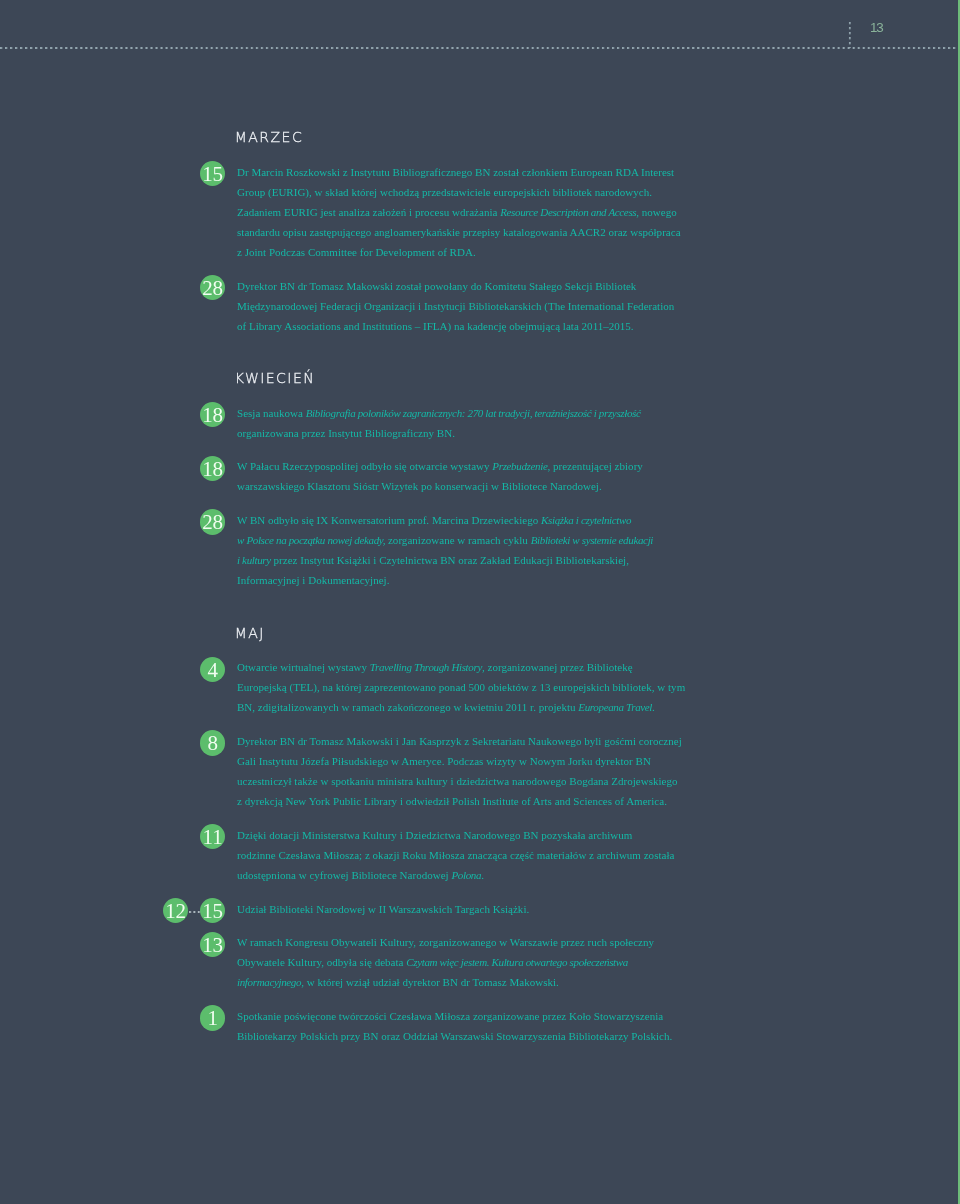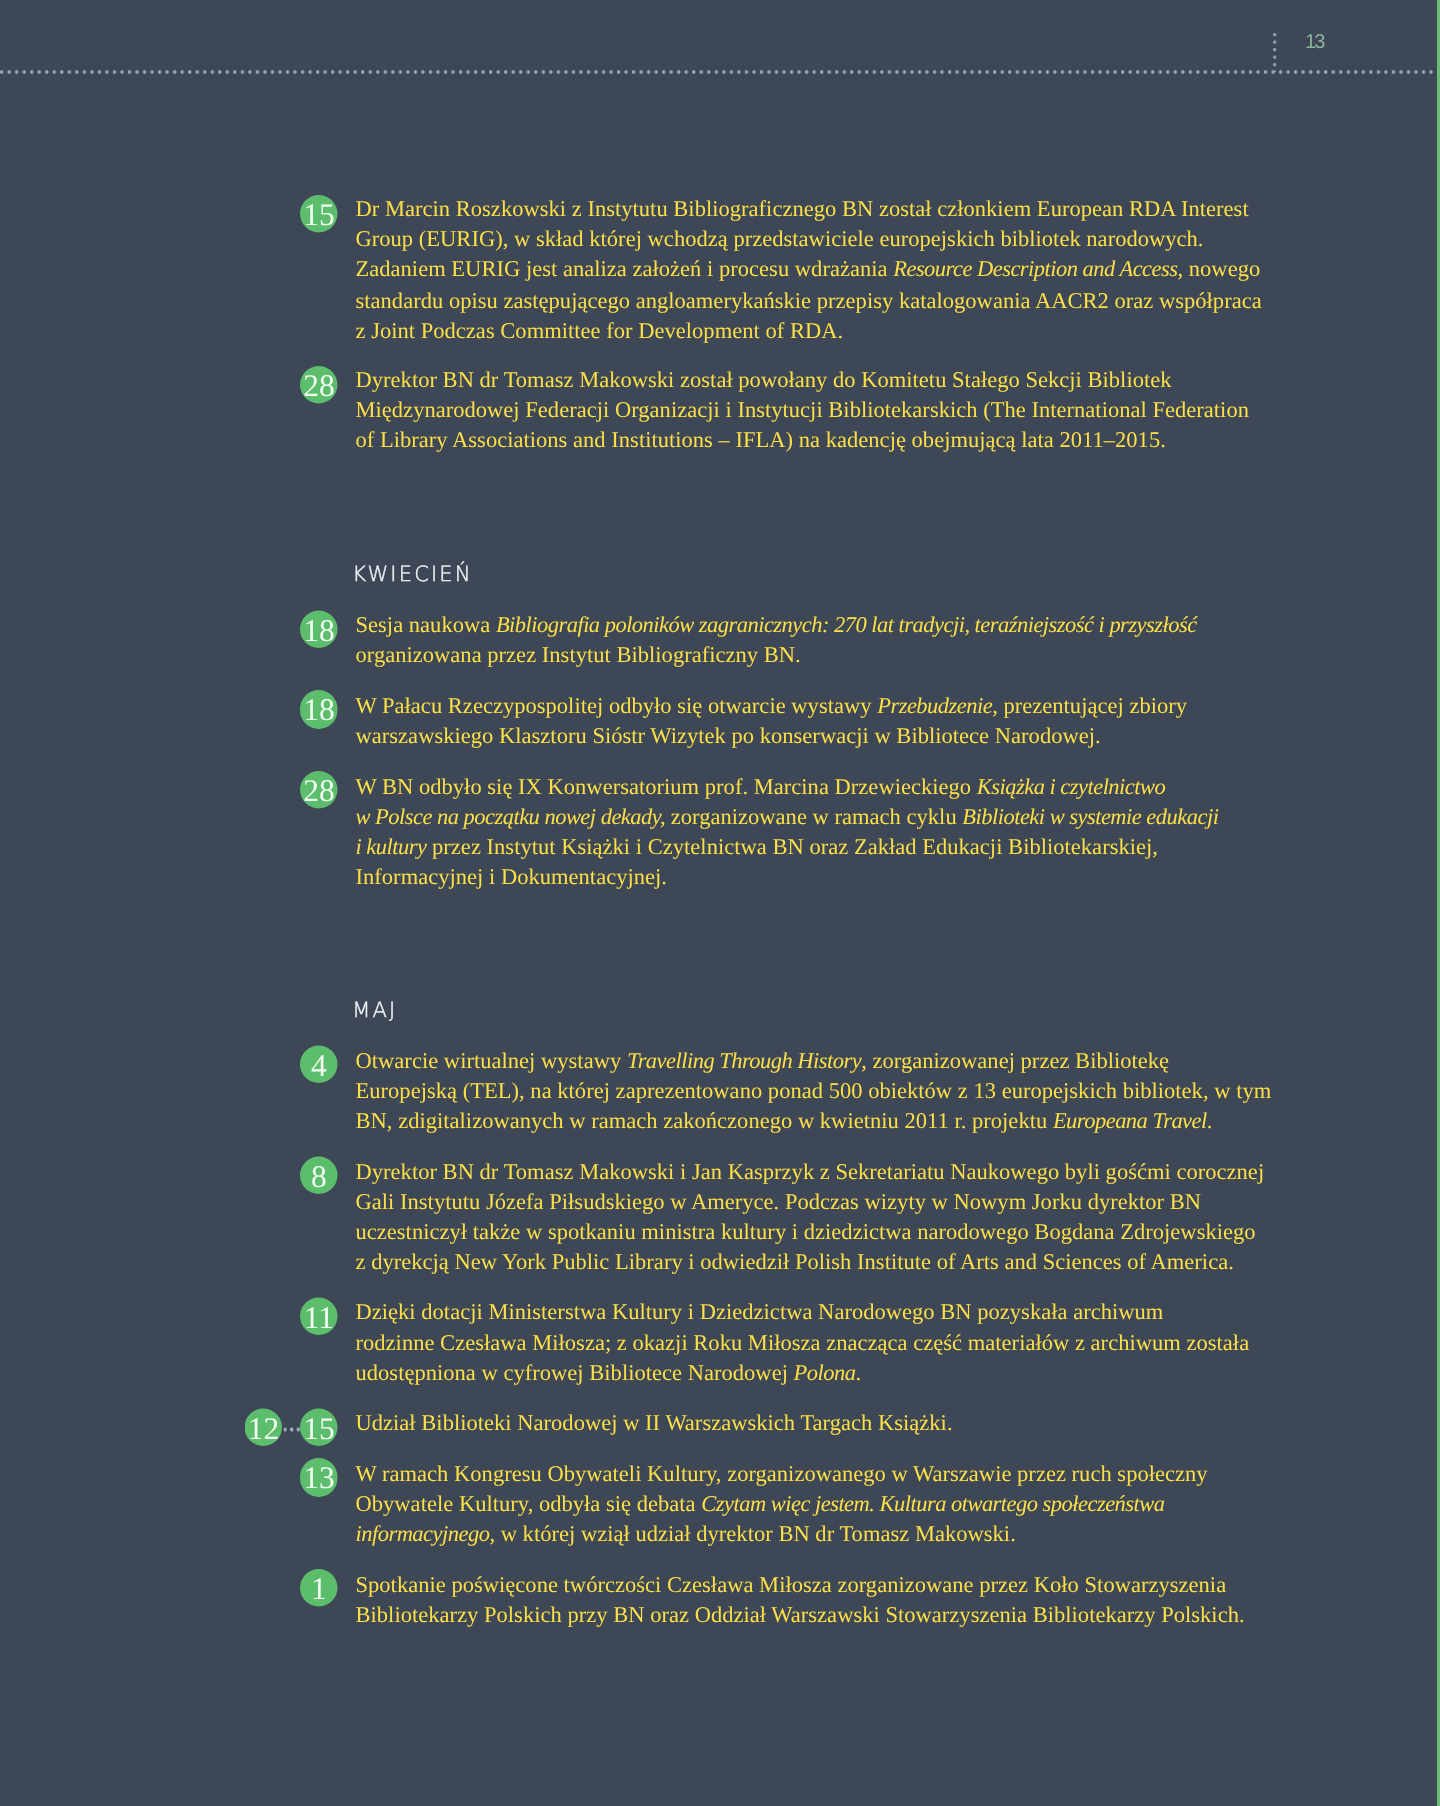--- a/index.html
+++ b/index.html
@@ -34,21 +34,21 @@
 
   .month {
     font-family: "DejaVu Sans", sans-serif;
     font-weight: 100; font-size: 14.0px;
     letter-spacing: 1.45px; color: #eceff3;
     -webkit-text-stroke: 0.32px #eceff3;
     line-height: 15px; height: 15px;
     margin: 0 0 16.32px -2.2px;
   }
   .section { display: flow-root; }
-  .section + .section { margin-top: 58px; }
+  .section + .section { margin-top: 22px; }
   .entry { position:relative; margin: 0 0 13.63px 0; }
   .badge {
     position:absolute; width:25.2px; height:25.2px;
     color:#f0fdf0;
     font-family:"Liberation Serif", serif;
     font-size:21px; line-height:27.5px; text-align:center;
     letter-spacing:-0.1px;
   }
   .badge::before {
     content:""; position:absolute; left:0; top:0;
@@ -56,35 +56,36 @@
     background:#5cbd6c; z-index:-1;
   }
   .badge.b1 { left:-37px; top:-0.6px; }
   .badge.b0 { left:-74px; top:-0.6px; }
   .dots3 {
     position:absolute; left:-48.1px; top:11.9px; width:12px; height:3.6px;
     background-image: radial-gradient(circle at 1.1px 1.8px, #aab6bd 0.9px, rgba(170,182,189,0) 1.3px);
     background-size: 4.4px 3.6px; background-repeat: repeat-x;
   }
   .tline {
-    color:#fde047; font-size:15px; line-height:20.05px;
+    color:#14b8a6; font-size:11px; line-height:20.05px;
     white-space: pre; letter-spacing: 0.02px;
   }
   .tline i { font-style: italic; letter-spacing: -0.35px; }
 </style>
 </head>
 <body>
 
 <div class="page">
   <div class="h-rule"></div>
   <div class="v-rule"></div>
   <div class="page-num">13</div>
   <div class="right-strip"></div>
   <div class="content" id="content">
       <div class="section">
+        <div class="month">MARZEC</div>
         <div class="entry">
           <span class="badge b1">15</span>
           <div class="tline"><span>Dr Marcin Roszkowski z Instytutu Bibliograficznego BN został członkiem European RDA Interest</span></div>
           <div class="tline"><span>Group (EURIG), w skład której wchodzą przedstawiciele europejskich bibliotek narodowych.</span></div>
           <div class="tline"><span>Zadaniem EURIG jest analiza założeń i procesu wdrażania </span><i>Resource Description and Access</i><span>, nowego</span></div>
           <div class="tline"><span>standardu opisu zastępującego angloamerykańskie przepisy katalogowania AACR2 oraz współpraca</span></div>
           <div class="tline"><span>z Joint Podczas Committee for Development of RDA.</span></div>
         </div>
         <div class="entry">
           <span class="badge b1">28</span>

